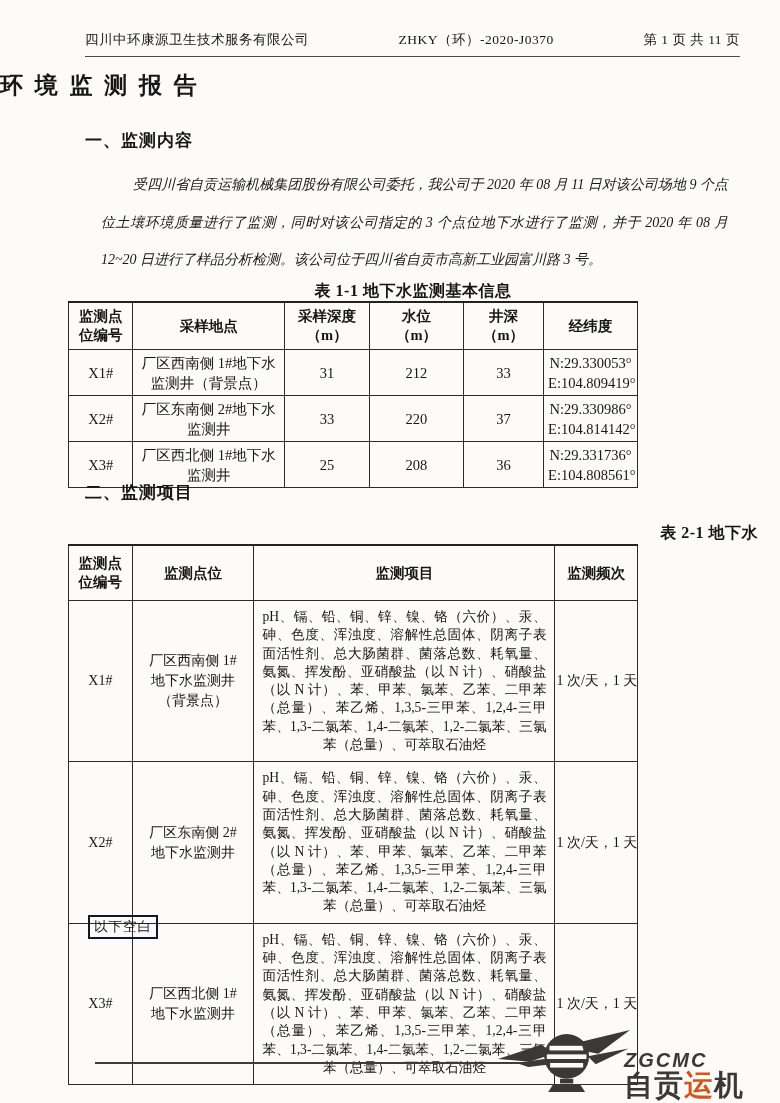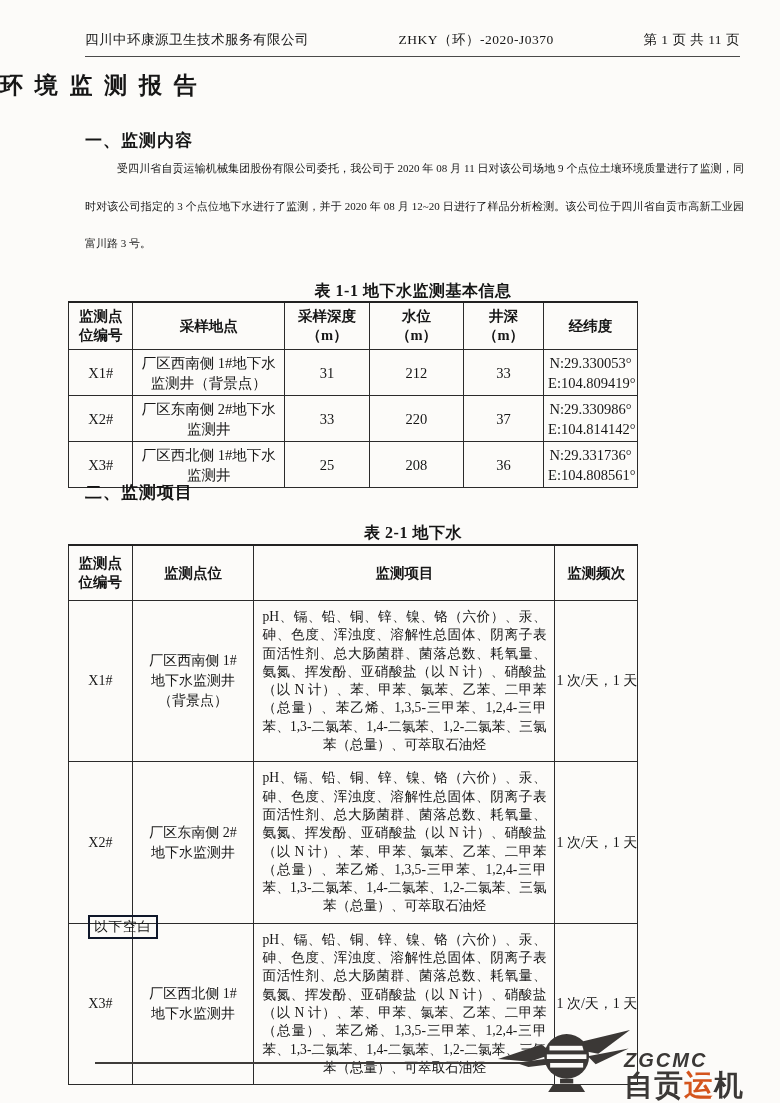--- a/index.html
+++ b/index.html
@@ -30,31 +30,31 @@
     letter-spacing:3px;margin:0;
   }
   .sec-heading{
     position:absolute;left:85px;margin:0;
     font-size:17px;font-weight:bold;letter-spacing:1px;
   }
   .sec-1{top:129px;}
   .sec-2{top:481px;}
   
   .body-para{
-    position:absolute;top:150px;left:85px;right:36px;margin:0;
-    font-size:11px;line-height:37.5px;
-    text-align:justify;text-indent:32px;
+    position:absolute;top:150px;left:85px;right:36px;margin:16px;
+    font-size:14px;line-height:37.5px;
+    text-align:justify;text-indent:32px;font-style:italic;
   }
   
   .t-caption{
     position:absolute;left:68px;width:690px;
     text-align:center;font-size:16px;font-weight:bold;letter-spacing:.5px;
   }
   .cap-1{top:281px;}
-  .cap-2{top:523px;}
+  .cap-2{top:523px;text-align:right;}
   table{
     position:absolute;left:68px;width:570px;
     border-collapse:collapse;table-layout:fixed;
     background:transparent;
   }
   .t1{top:301px;}
   .t2{top:544px;}
   th,td{
     border:1px solid #2b2b2b;
     text-align:center;vertical-align:middle;

